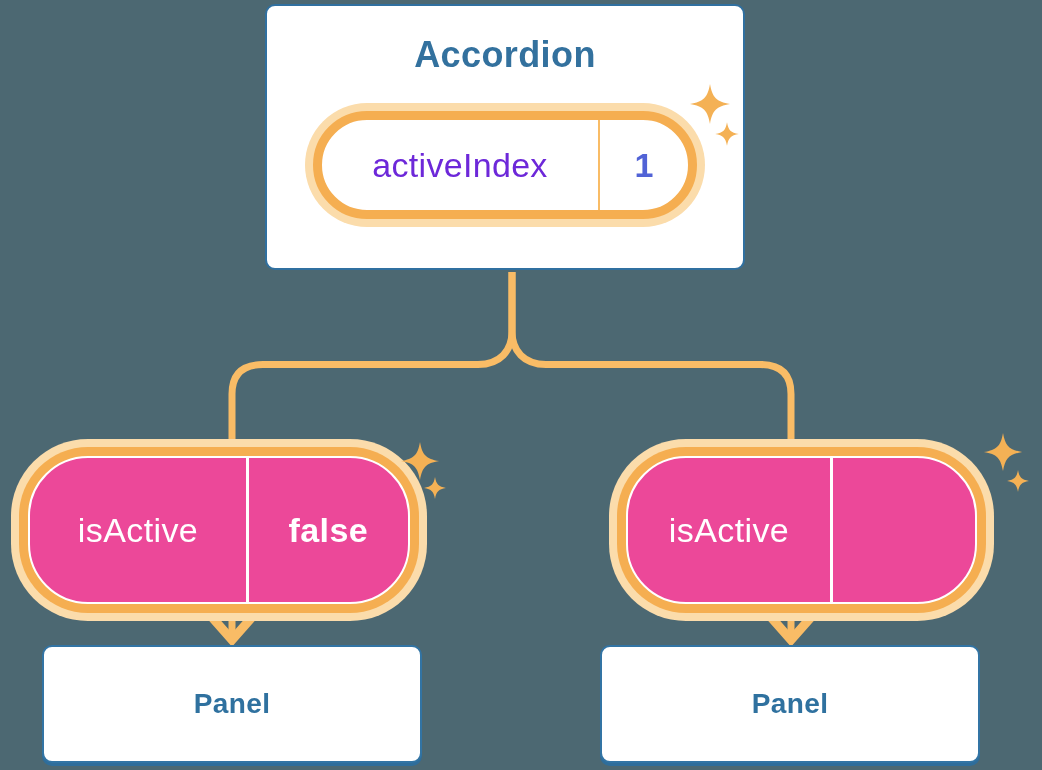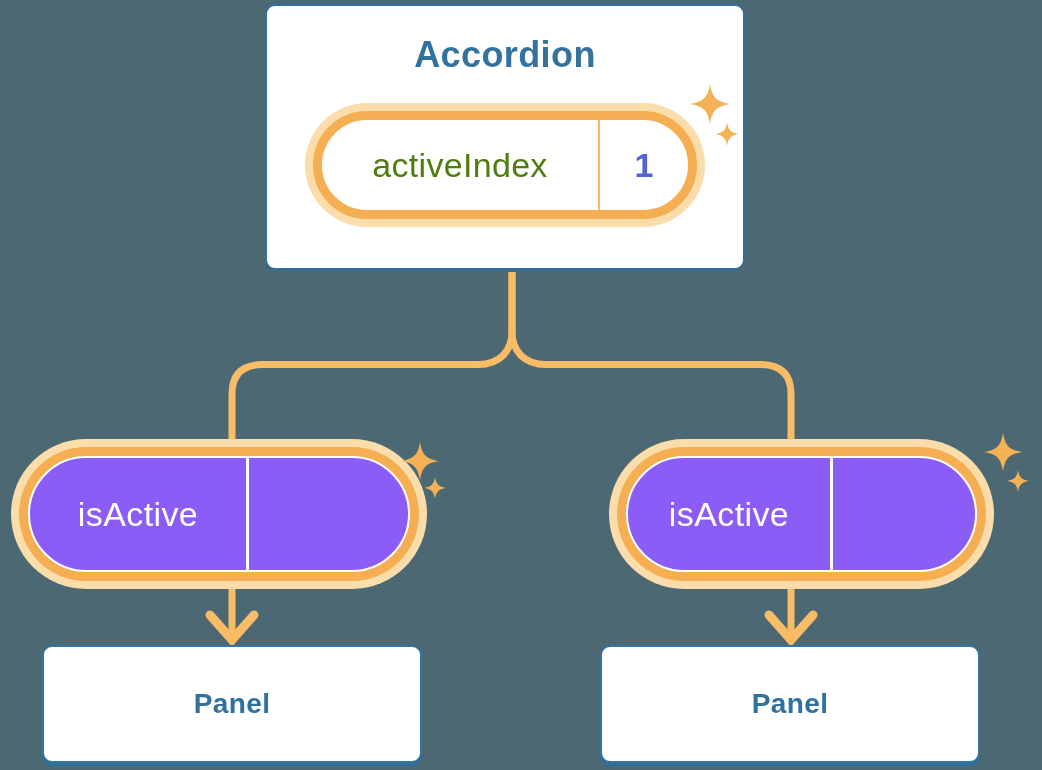--- a/index.html
+++ b/index.html
@@ -39,29 +39,29 @@
     border:9px solid #F5AE51;
     border-radius:60px;
     box-shadow:0 0 0 8px #FBDCAB;
     display:flex;align-items:stretch;
     z-index:3;
   }
   .state-pill .cell{
     display:flex;align-items:center;justify-content:center;
     font-size:34px;letter-spacing:0.3px;
   }
-  .state-pill .label-cell{width:276px;color:#4d7c0f;}
+  .state-pill .label-cell{width:276px;color:#6d28d9;}
   .state-pill .divider{width:2px;background:#F9BC66;}
   .state-pill .value-cell{flex:1;color:#5163D6;font-weight:700;}
 
   
   .prop-pill{
     position:absolute;
-    top:456px;height:116px;
-    background:#8b5cf6;
+    top:456px;height:148px;
+    background:#ec4899;
     border:2.5px solid #ffffff;
     border-radius:60px;
     box-shadow:0 0 0 9px #F5AE51,0 0 0 17px #FBDCAB;
     display:flex;align-items:stretch;
     z-index:3;
   }
   .prop-pill.left{left:28px;width:382px;}
   .prop-pill.right{left:626px;width:351px;}
   .prop-pill .cell{
     display:flex;align-items:center;justify-content:center;
@@ -108,20 +108,21 @@
 
   <div class="state-pill">
     <div class="cell label-cell">activeIndex</div>
     <div class="divider"></div>
     <div class="cell value-cell">1</div>
   </div>
 
   <div class="prop-pill left">
     <div class="cell label-cell">isActive</div>
     <div class="divider"></div>
+    <div class="cell value-cell">false</div>
   </div>
 
   <div class="prop-pill right">
     <div class="cell label-cell">isActive</div>
     <div class="divider"></div>
   </div>
 
   <div class="card panel-box left">
     <div class="panel-title">Panel</div>
   </div>

